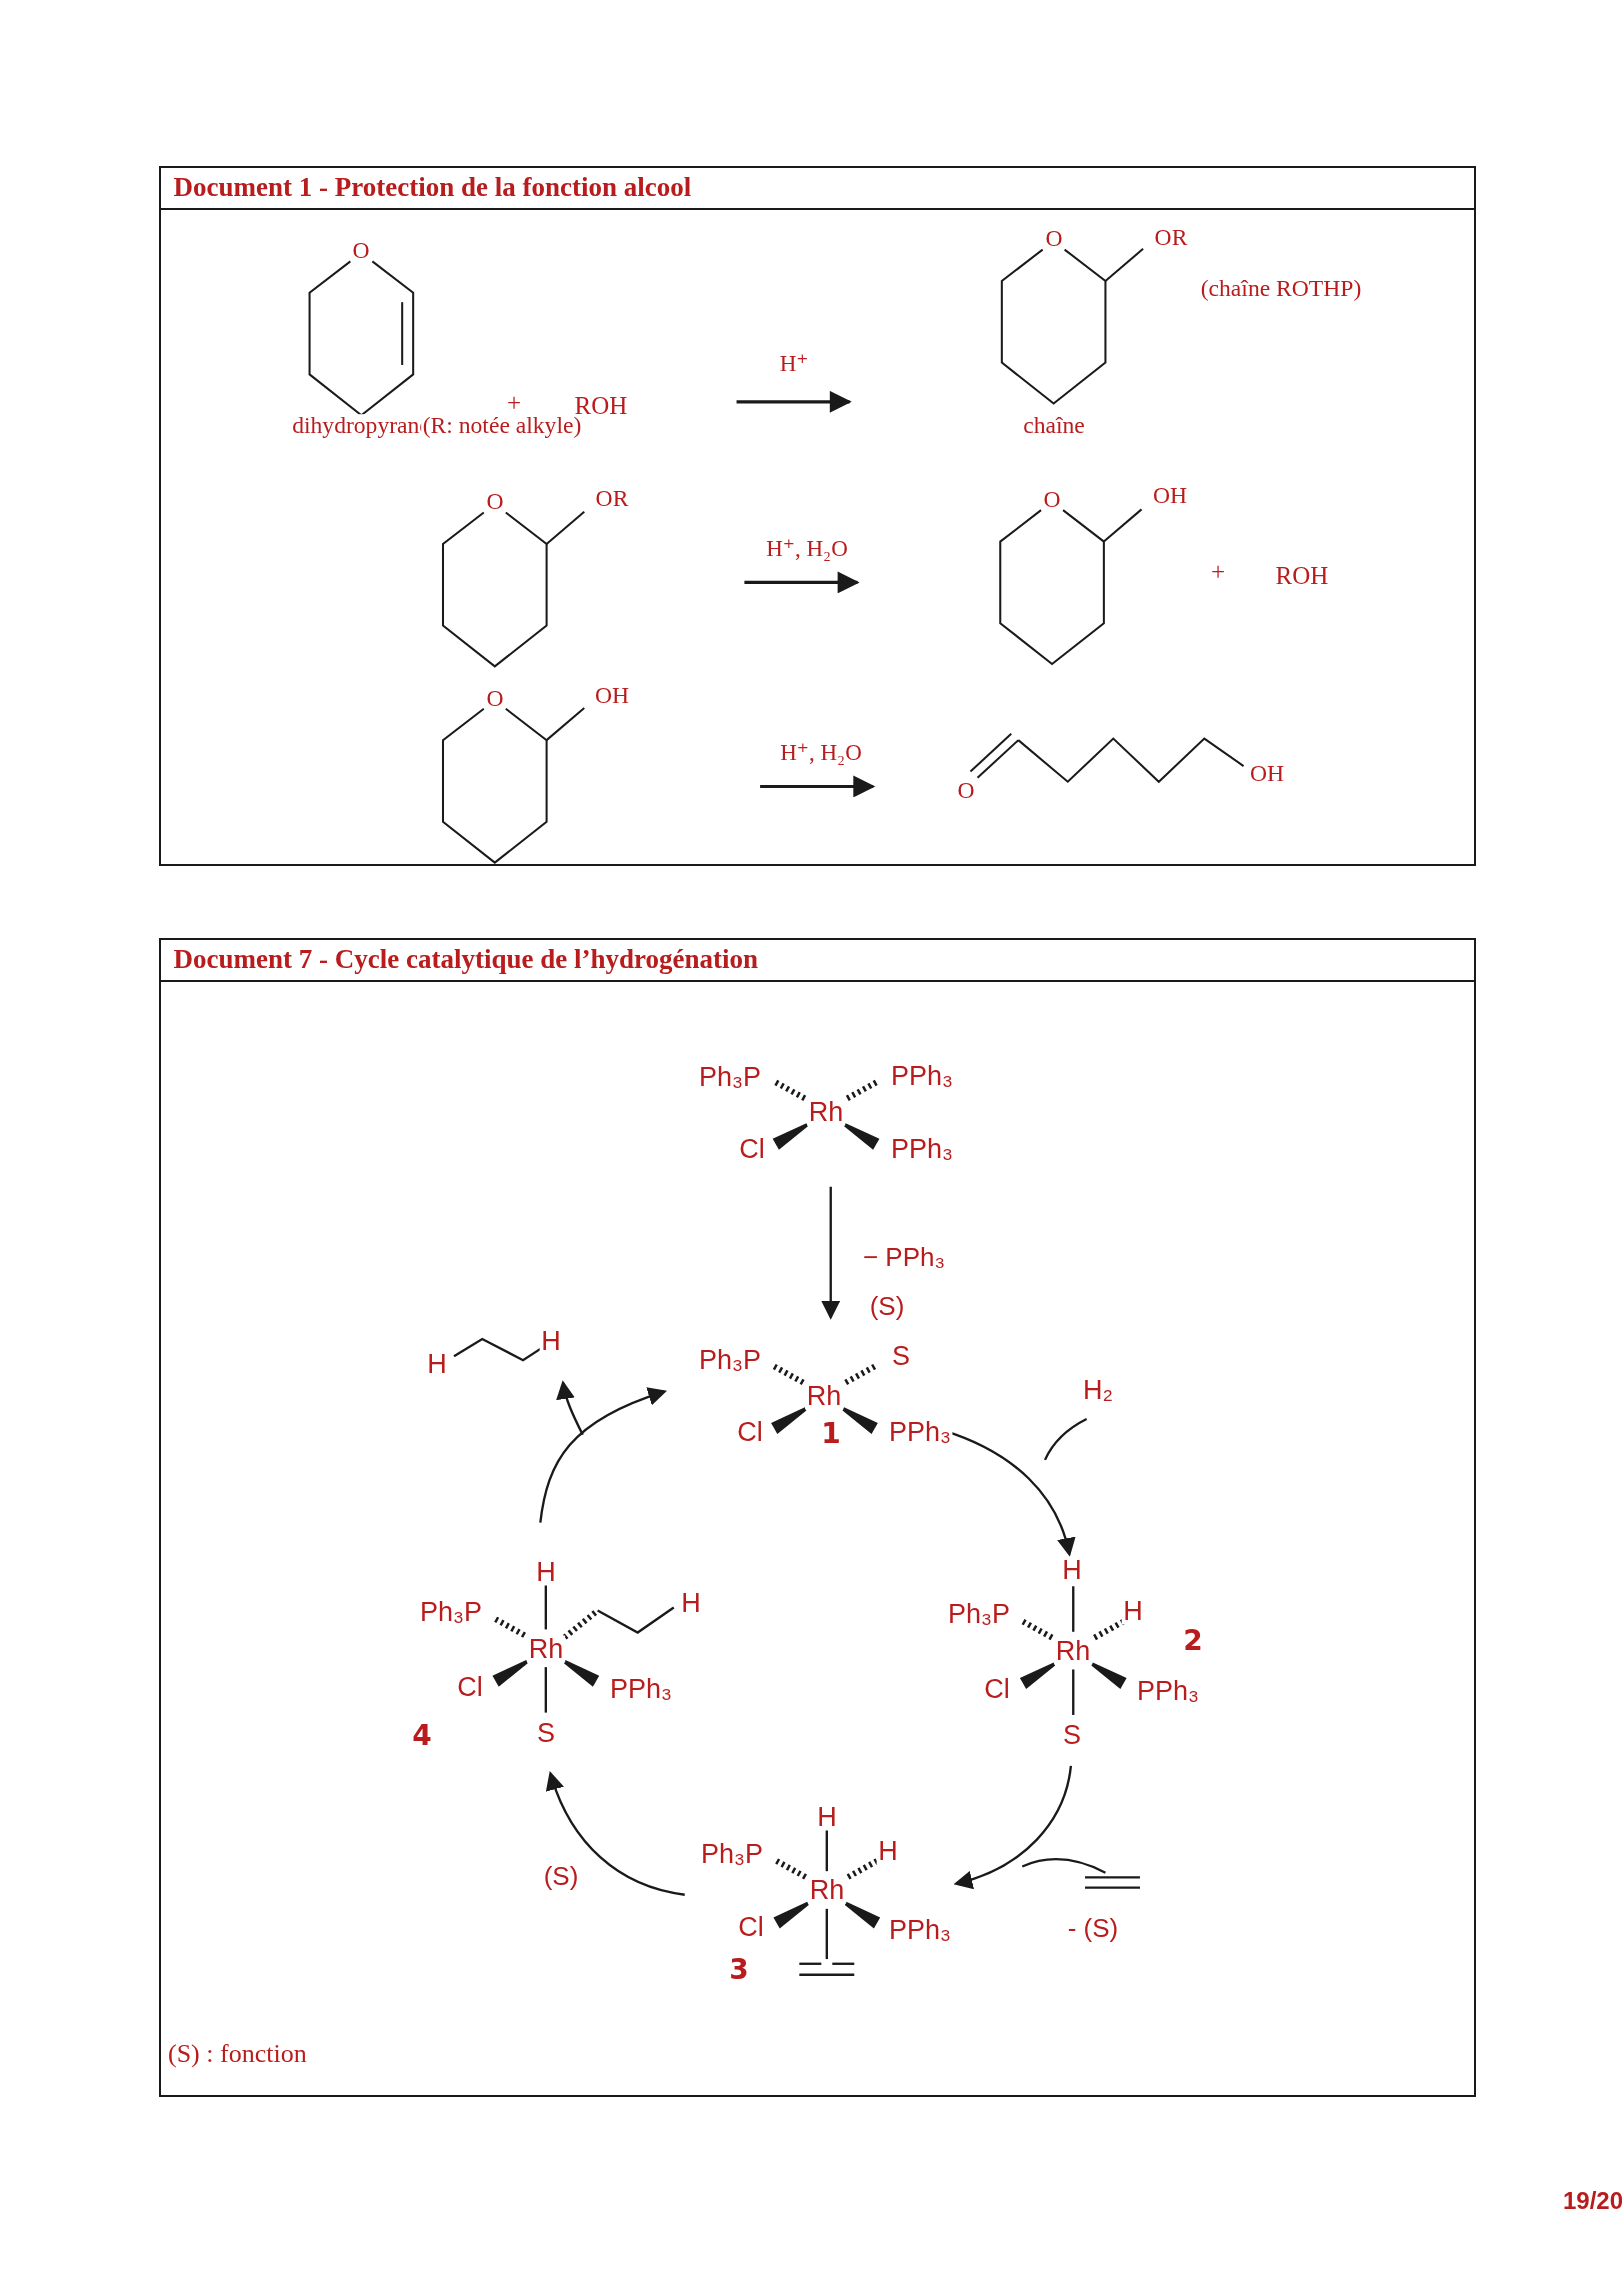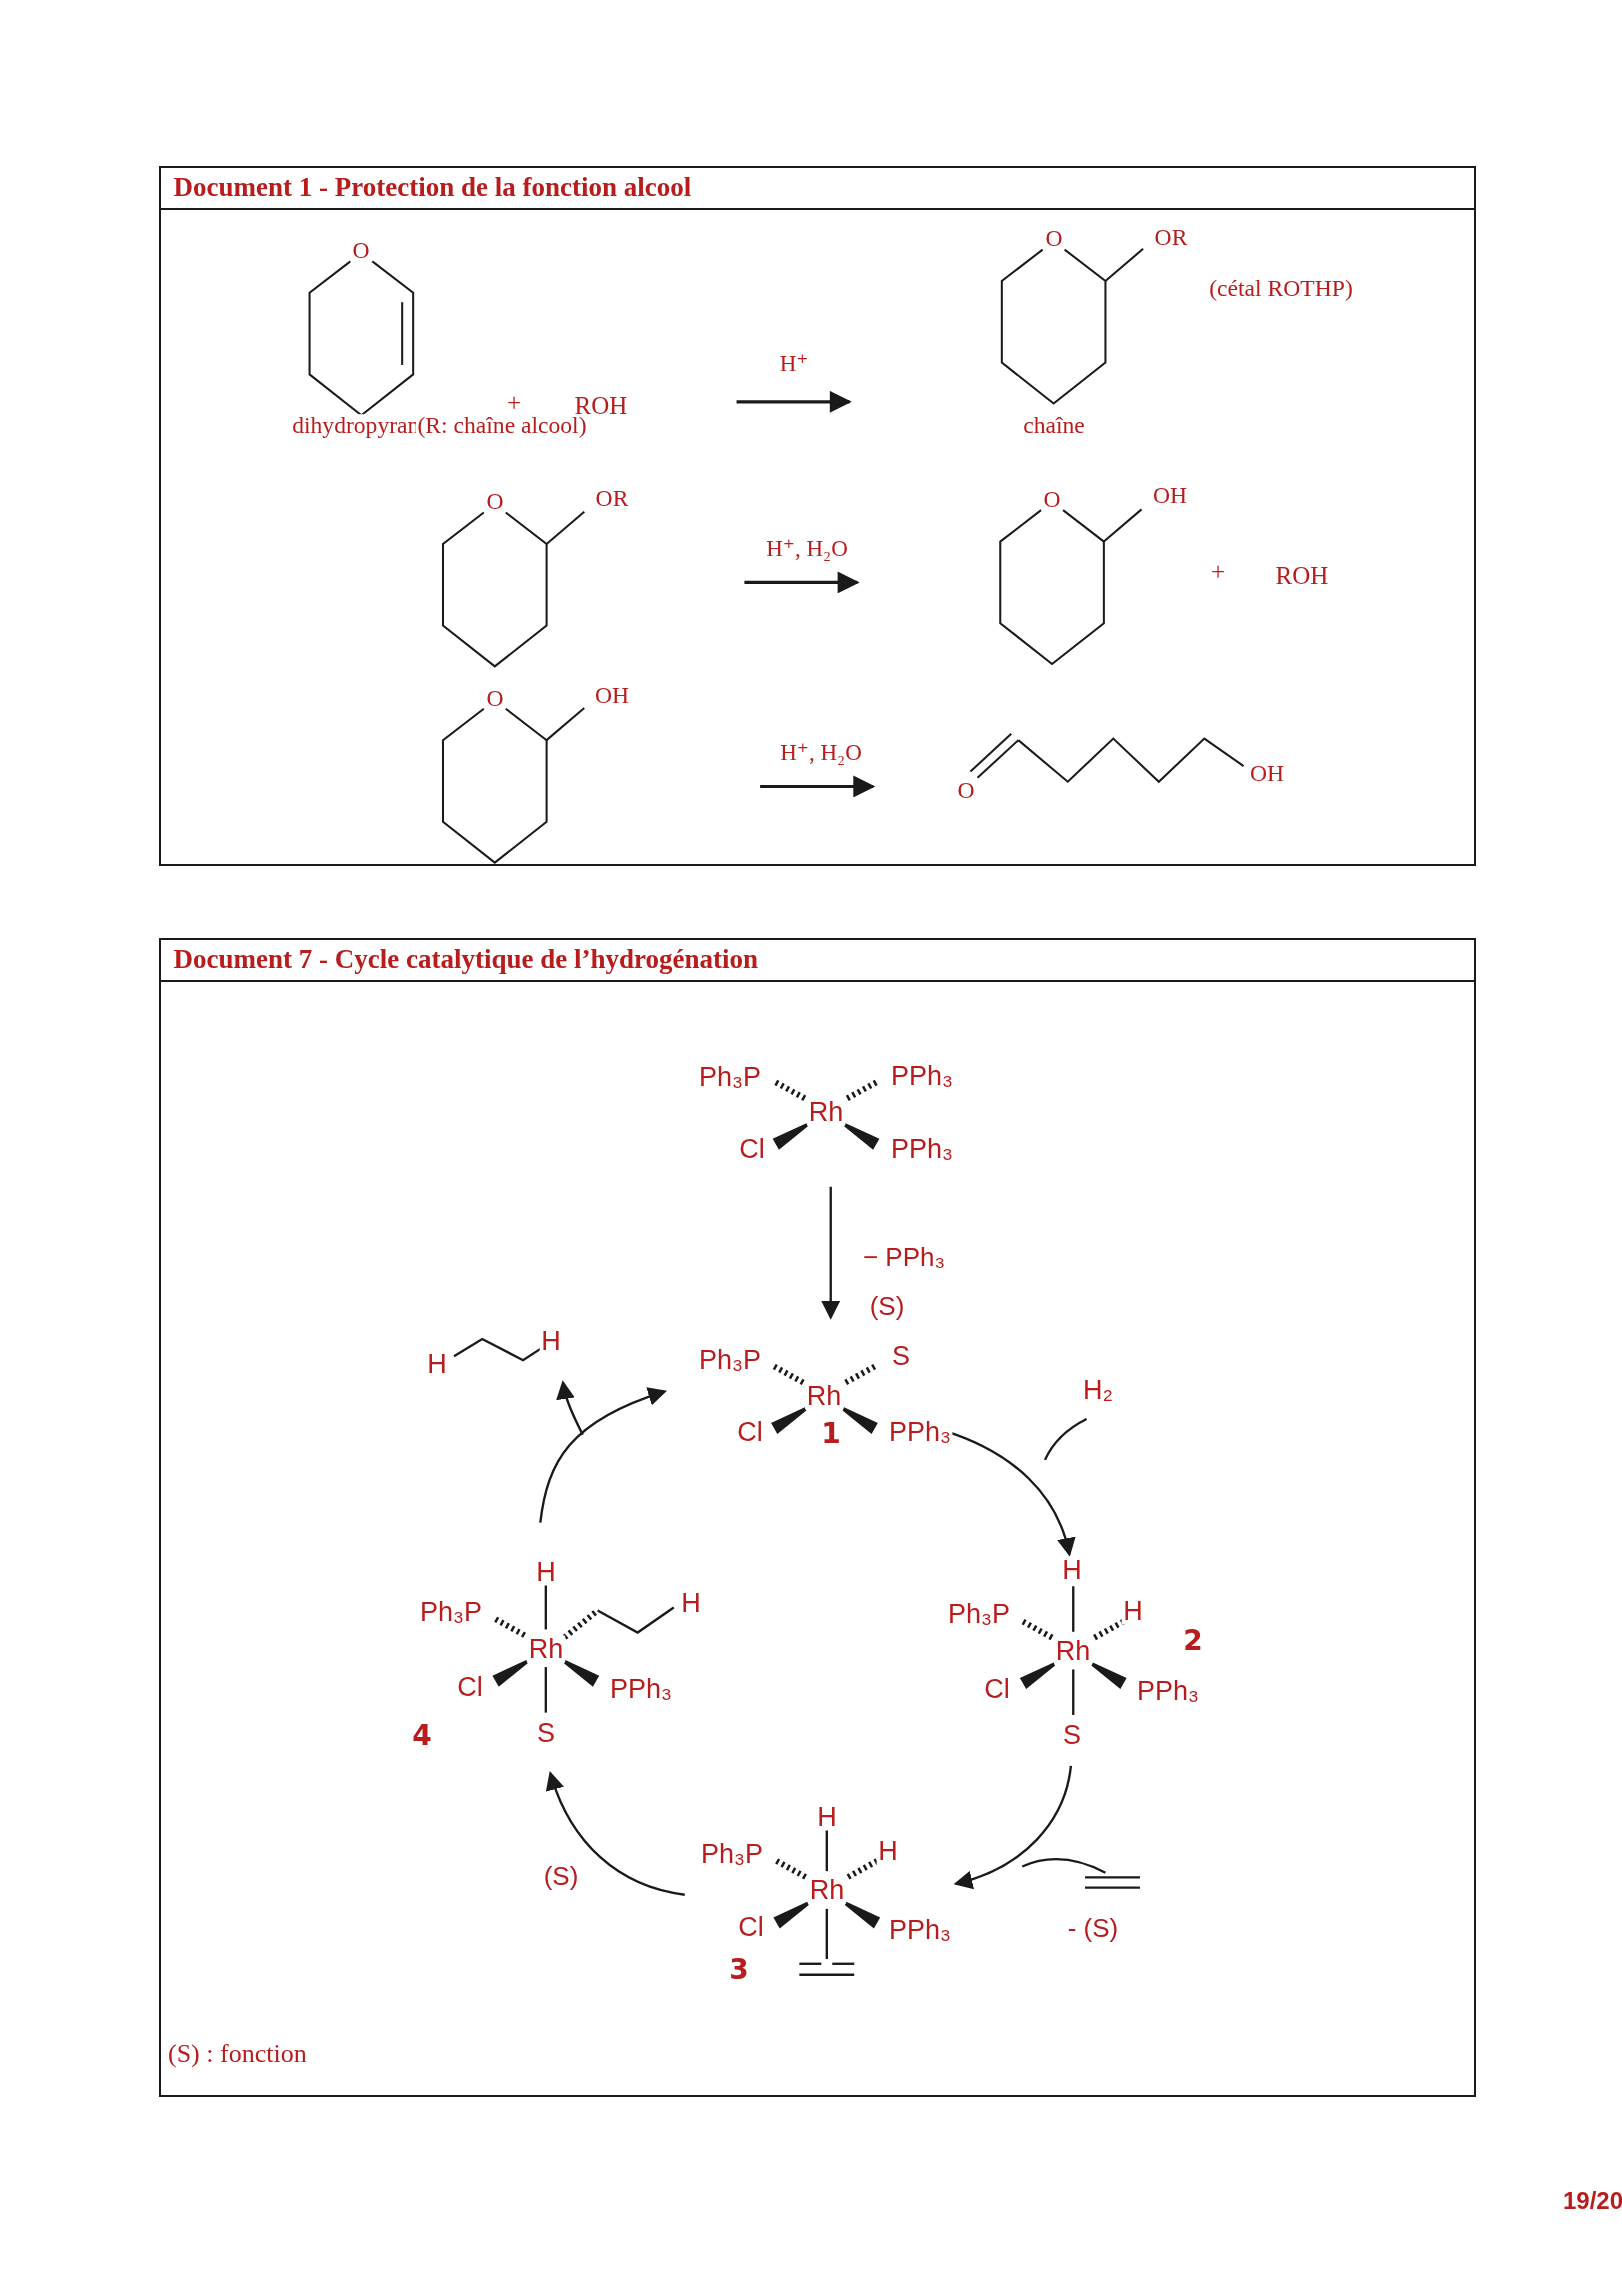--- a/index.html
+++ b/index.html
@@ -172,23 +172,23 @@
       <path class="bond" d="M 66,-48 L 117,-20 L 163,-52"></path>
     </g>
   </svg>
 
   <span class="lbl s30" style="left:361px;top:251px">O</span>
   <span class="lbl s32" style="left:514px;top:402px">+</span>
   <span class="lbl s32" style="left:601px;top:405px">ROH</span>
   <span class="lbl s29" style="left:794px;top:363px">H⁺</span>
   <span class="lbl s30" style="left:1054px;top:239px">O</span>
   <span class="lbl s30" style="left:1171px;top:238px">OR</span>
-  <span class="lbl s30" style="left:1281px;top:289px">(cétal ROTHP)</span>
+  <span class="lbl s30" style="left:1281px;top:289px">(chaîne ROTHP)</span>
   <span class="lbl s30" style="left:361px;top:426px">dihydropyrane</span>
-  <span class="lbl s30" style="left:502px;top:426px">(R: chaîne alcool)</span>
+  <span class="lbl s30" style="left:502px;top:426px">(R: notée alkyle)</span>
   <span class="lbl s30" style="left:1054px;top:426px">chaîne</span>
 
   <span class="lbl s30" style="left:495px;top:502px">O</span>
   <span class="lbl s30" style="left:612px;top:499px">OR</span>
   <span class="lbl s29" style="left:807px;top:548px">H⁺, H₂O</span>
   <span class="lbl s30" style="left:1052px;top:500px">O</span>
   <span class="lbl s30" style="left:1170px;top:496px">OH</span>
   <span class="lbl s32" style="left:1218px;top:571px">+</span>
   <span class="lbl s32" style="left:1302px;top:575px">ROH</span>
 

